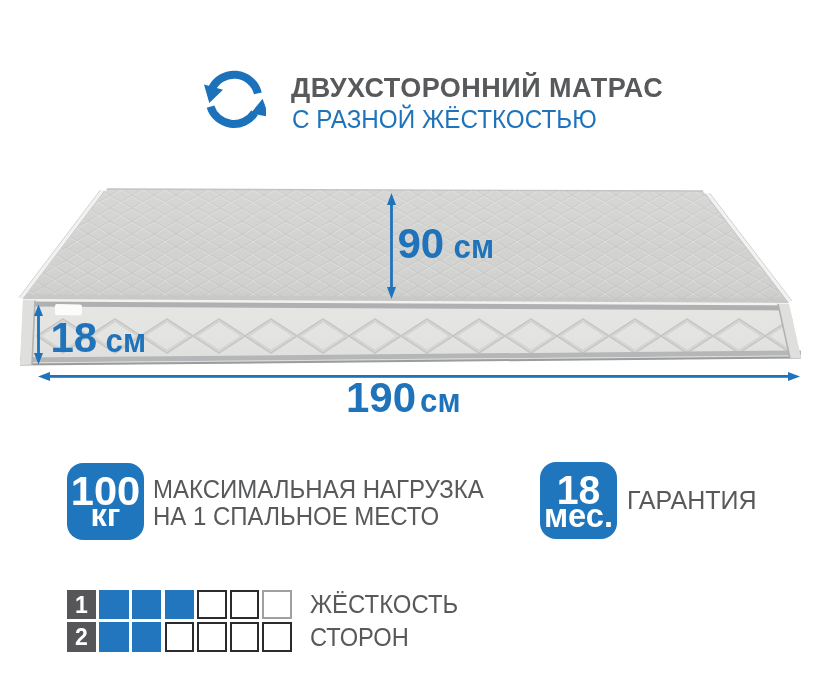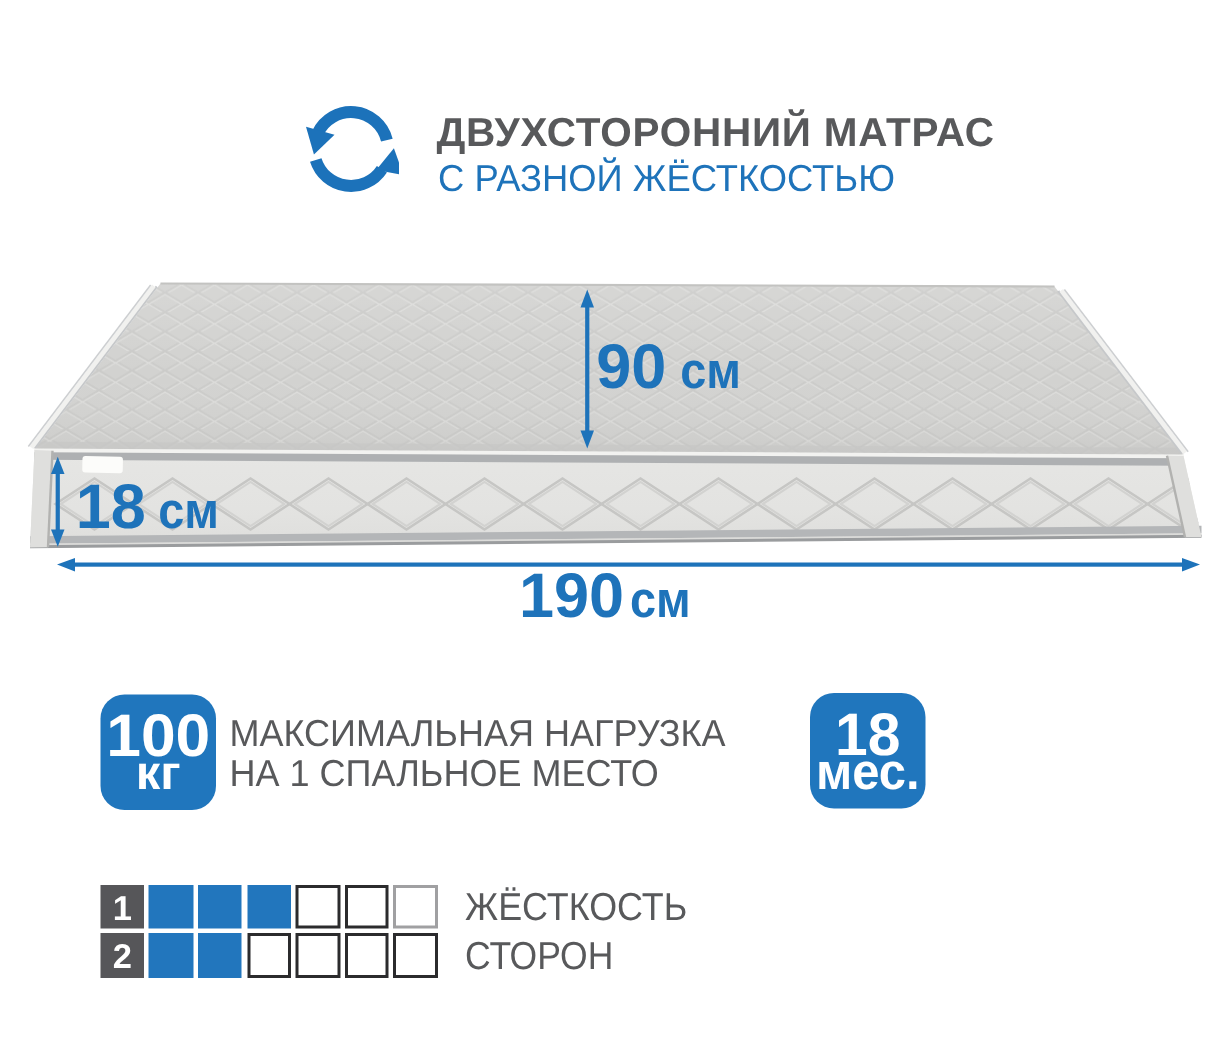--- a/index.html
+++ b/index.html
@@ -167,20 +167,21 @@
 <div class="abs" style="left:67px;top:498.6px;width:77px;text-align:center;font-size:32px;font-weight:bold;color:#fff;line-height:32px;transform:scaleX(1.02);">кг</div>
 
 <div class="abs gray" style="left:153px;top:475.5px;font-size:25px;line-height:27.7px;white-space:nowrap;transform:scaleX(.96);transform-origin:0 0;">МАКСИМАЛЬНАЯ НАГРУЗКА<br>НА 1 СПАЛЬНОЕ МЕСТО</div>
 
 <div class="abs" style="left:540px;top:462px;width:77px;height:77px;border-radius:16px;background:#2076bd;"></div>
 
 <div class="abs" style="left:540px;top:470px;width:77px;text-align:center;font-size:40px;font-weight:bold;color:#fff;line-height:40px;transform:scaleX(.98);">18</div>
 
 <div class="abs" style="left:540px;top:498.2px;width:77px;text-align:center;font-size:34px;font-weight:bold;color:#fff;line-height:34px;transform:scaleX(.96);">мес.</div>
 
+<div class="abs gray" style="left:627px;top:488px;font-size:25px;line-height:25px;white-space:nowrap;">ГАРАНТИЯ</div>
 
 <div class="abs" style="left:66.8px;top:589.6px;width:29.4px;height:29.4px;background:#565659;color:#fff;font-weight:bold;font-size:23px;text-align:center;line-height:30px;">1</div>
 
 <div class="abs" style="left:99.4px;top:589.6px;width:29.4px;height:29.4px;background:#2276bd;"></div>
 
 <div class="abs" style="left:132px;top:589.6px;width:29.4px;height:29.4px;background:#2276bd;"></div>
 
 <div class="abs" style="left:164.6px;top:589.6px;width:29.4px;height:29.4px;background:#2276bd;"></div>
 
 <div class="abs" style="left:197.2px;top:589.6px;width:29.4px;height:29.4px;background:#fff;border:2.5px solid #2b2b2d;box-sizing:border-box;"></div>

